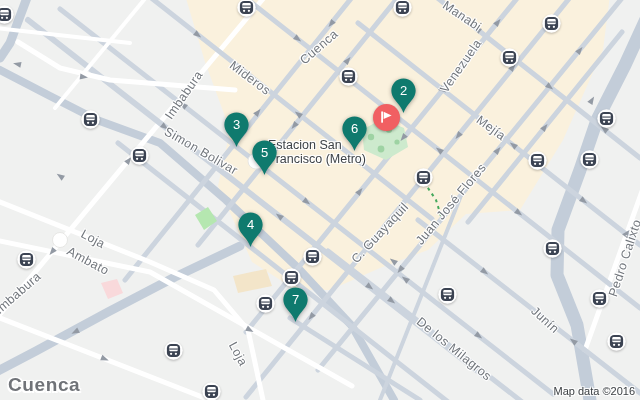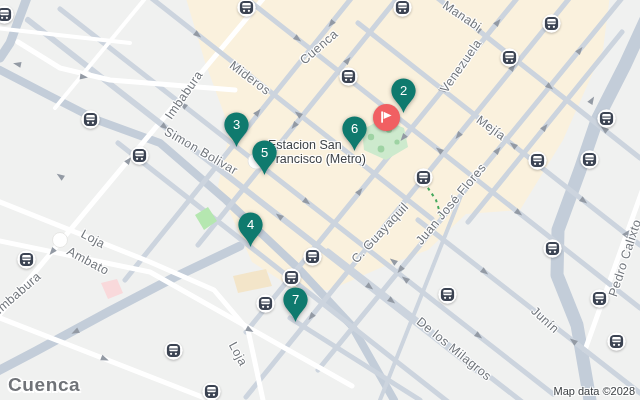--- a/index.html
+++ b/index.html
@@ -353,14 +353,14 @@
           <path d="M15 1.5 C7.3 1.5 1.5 7.6 1.5 15 c0 5.6 3.1 9.6 6.8 13.8 2.5 2.9 4.7 6.1 6.7 11 2-4.9 4.2-8.1 6.7-11 3.7-4.2 6.8-8.2 6.8-13.8 C28.5 7.6 22.7 1.5 15 1.5 Z" fill="#0f7a6e"></path>
           <text x="15" y="20" text-anchor="middle" font-size="14.5" font-weight="500" fill="#ffffff" font-family="Liberation Sans, sans-serif">6</text>
         </svg></div>
       <div class="pin" style="left: 281.5px; top: 285.5px;"><svg width="27" height="38" viewBox="0 0 30 42">
           <path d="M15 1.5 C7.3 1.5 1.5 7.6 1.5 15 c0 5.6 3.1 9.6 6.8 13.8 2.5 2.9 4.7 6.1 6.7 11 2-4.9 4.2-8.1 6.7-11 3.7-4.2 6.8-8.2 6.8-13.8 C28.5 7.6 22.7 1.5 15 1.5 Z" fill="#0f7a6e"></path>
           <text x="15" y="20" text-anchor="middle" font-size="14.5" font-weight="500" fill="#ffffff" font-family="Liberation Sans, sans-serif">7</text>
         </svg></div>
     </div>
 
   <div id="google-logo">Cuenca</div>
-  <div id="attribution">Map data ©2028</div>
+  <div id="attribution">Map data ©2016</div>
 </div>
 
 </body></html>

